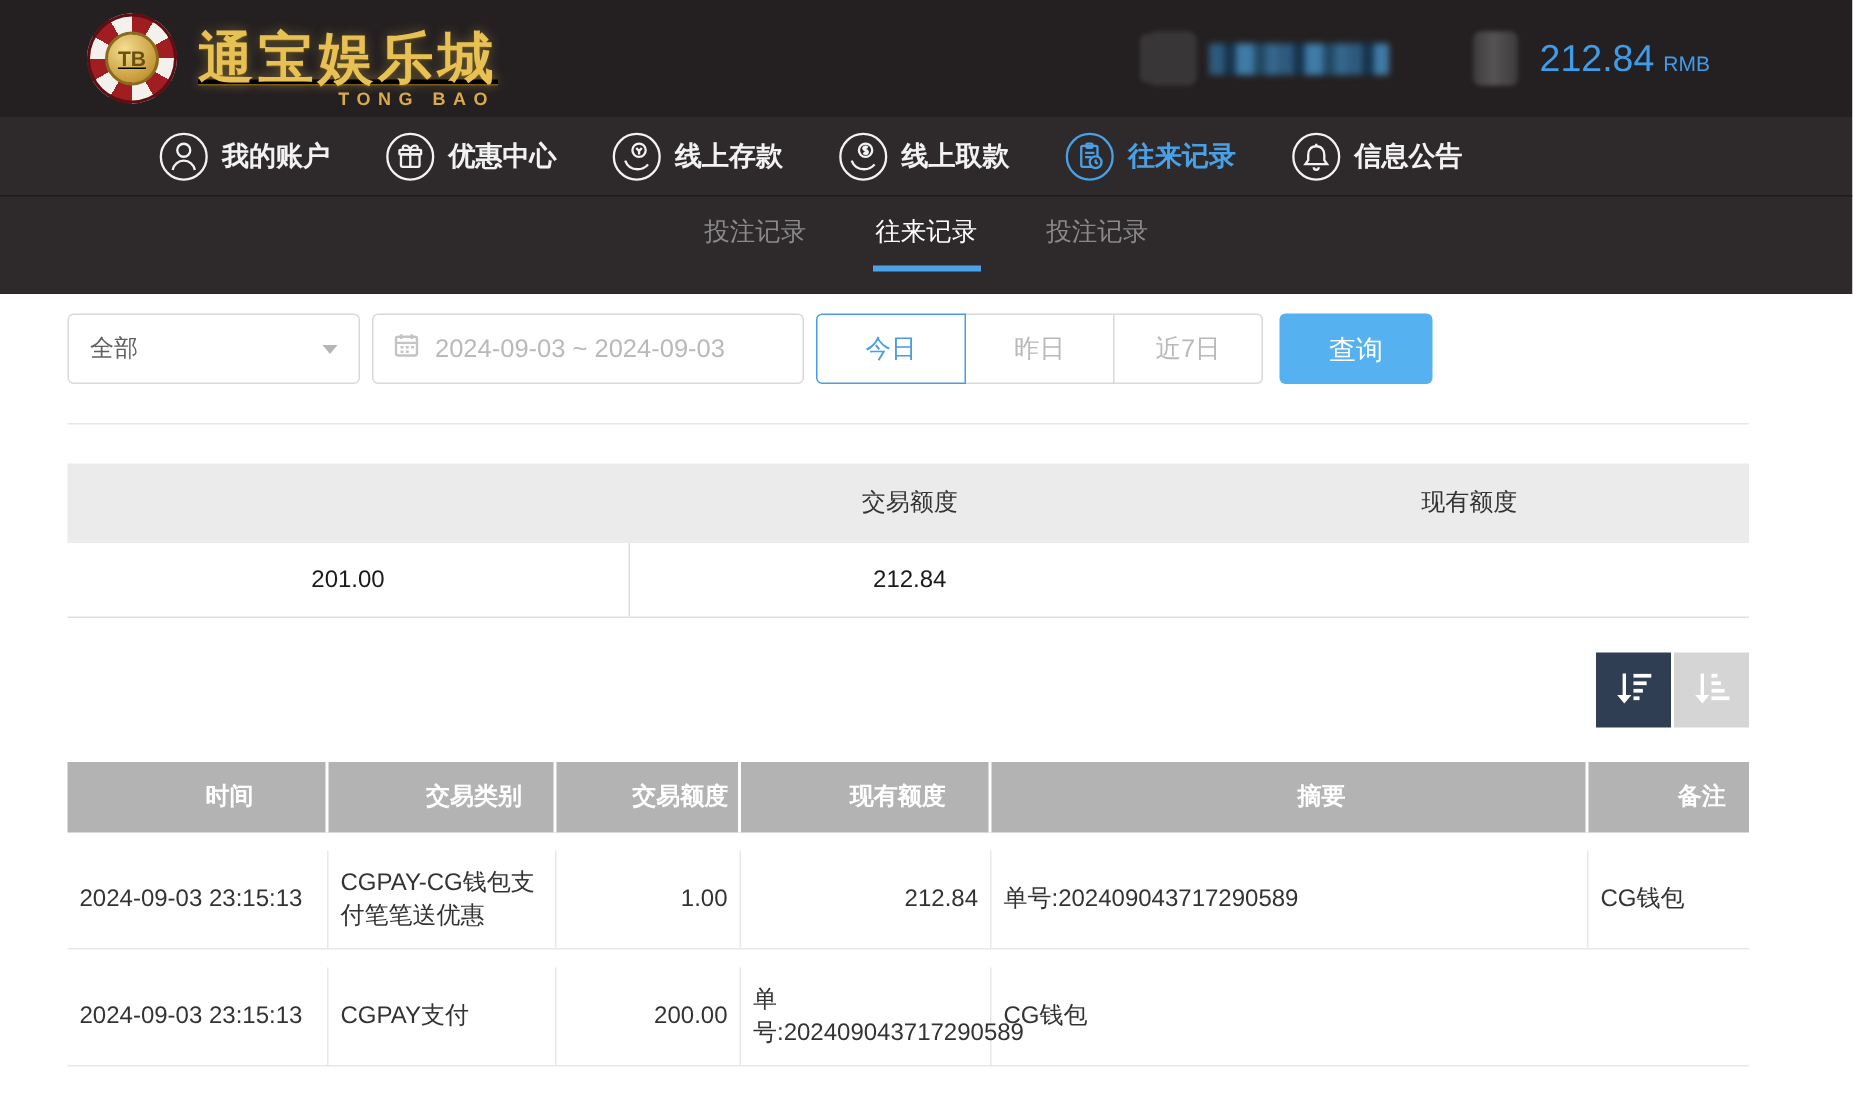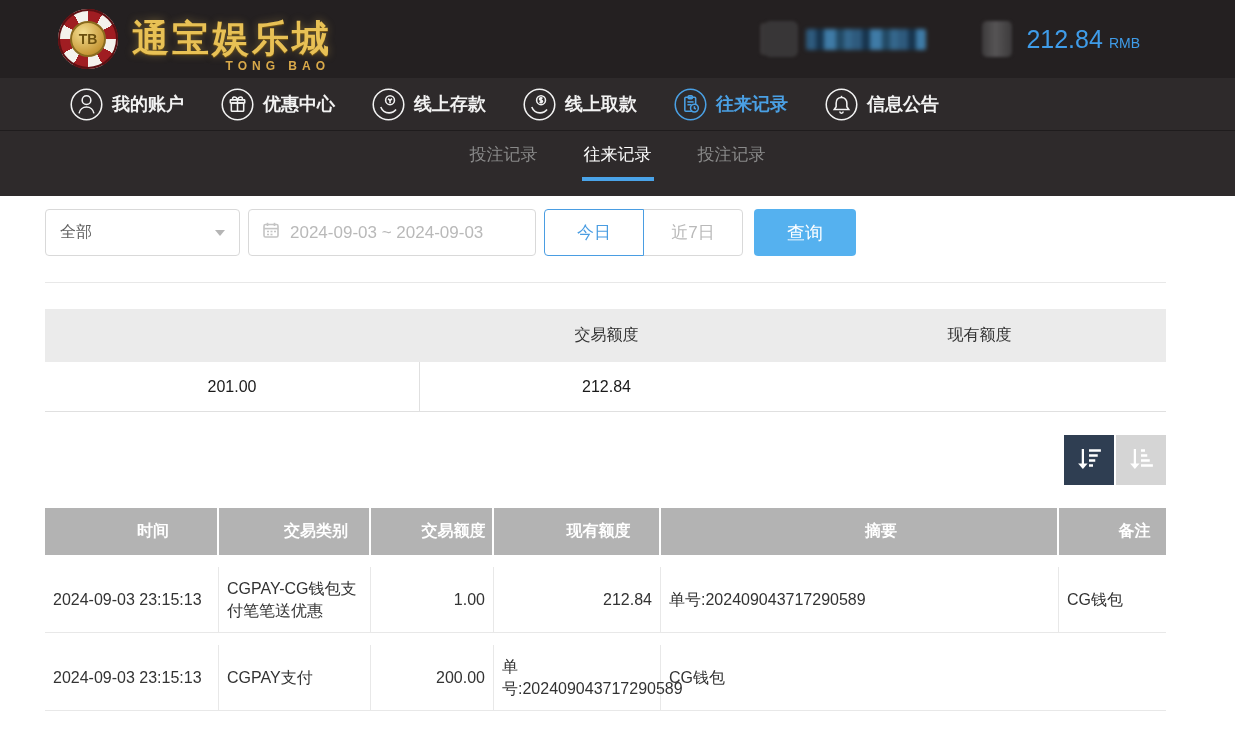--- a/index.html
+++ b/index.html
@@ -1,21 +1,21 @@
 <!DOCTYPE html>
 <html><head>
 <meta charset="utf-8">
 <style>
   * { margin:0; padding:0; box-sizing:border-box; }
   html,body { width:1235px; height:730px; background:#fff; overflow:hidden;
               font-family:"Liberation Sans","DejaVu Sans",sans-serif; }
 
   
   .top-header { height:78px; background:#242021; display:flex; align-items:center; }
-  .logo-wrap { margin-left:58px; display:flex; align-items:center; cursor:pointer; }
+  .logo-wrap { margin-left:58px; display:flex; align-items:center; cursor:pointer;text-decoration:underline; }
   .chip { width:60px; height:60px; border-radius:50%;
           background:conic-gradient(#a01d22 0 30deg,#f4f1ec 30deg 60deg,#a01d22 60deg 90deg,#f4f1ec 90deg 120deg,
             #a01d22 120deg 150deg,#f4f1ec 150deg 180deg,#a01d22 180deg 210deg,#f4f1ec 210deg 240deg,
             #a01d22 240deg 270deg,#f4f1ec 270deg 300deg,#a01d22 300deg 330deg,#f4f1ec 330deg 360deg);
           display:flex; align-items:center; justify-content:center; box-shadow:0 0 0 2px #5c1013 inset; }
   .chip-inner { width:36px; height:36px; border-radius:50%; background:radial-gradient(circle at 35% 30%,#f3dd90,#c89a39 70%,#9a7322);
           border:2px solid #8a6a1e; color:#6b500f; font-weight:bold; font-size:14px;
           display:flex; align-items:center; justify-content:center; }
   .logo-text { margin-left:14px; position:relative; }
   .logo-cn { font-size:37px; font-weight:bold; letter-spacing:3px; color:#e8c155;
@@ -29,21 +29,21 @@
                background:repeating-linear-gradient(90deg,#2e5a7d 0 10px,#17344d 10px 18px,#3f7ba6 18px 30px,#224964 30px 38px,#35678c 38px 46px);
                filter:blur(2px); }
   .wallet-blur { width:30px; height:36px; margin-left:56px; border-radius:5px;
                  background:linear-gradient(90deg,#3c3a3b,#565455 45%,#3c3a3b); filter:blur(1.5px); }
   .balance { margin-left:14px; color:#3f9ce9; display:flex; align-items:baseline; }
   .balance-amt { font-size:25px; }
   .balance-cur { font-size:14px; margin-left:6px; }
 
   
   .main-nav { height:52px; background:#2e2a2b; display:flex; align-items:center;
-              padding-left:70px; gap:37px; }
+              padding-left:106px; gap:37px; }
   .nav-item { display:flex; align-items:center; gap:9px; color:#f2f2f2; font-size:18px;
               font-weight:bold; cursor:pointer; white-space:nowrap; }
   .nav-item svg { display:block; }
   .nav-item.active { color:#4aa0e4; }
 
   
   .sub-tabs { height:66px; background:#2e2a2b; border-top:1px solid #1f1c1d;
               display:flex; justify-content:center; gap:42px; }
   .tab { height:50px; line-height:48px; font-size:17px; color:#8a8a8a; cursor:pointer;
          padding:0 2px; border-bottom:4px solid transparent; }
@@ -233,20 +233,21 @@
           <line x1="6" y1="11.5" x2="8" y2="11.5"></line>
             <line x1="9.5" y1="11.5" x2="11.5" y2="11.5"></line>
           <line x1="13" y1="11.5" x2="15" y2="11.5"></line>
             <line x1="6" y1="14.5" x2="8" y2="14.5"></line>
           <line x1="9.5" y1="14.5" x2="11.5" y2="14.5"></line>
         </svg></span>
       <span>2024-09-03 ~ 2024-09-03</span>
     </div>
     <div class="seg-group">
       <button class="seg-btn active">今日</button>
+      <button class="seg-btn">昨日</button>
       <button class="seg-btn">近7日</button>
     </div>
     <button class="search-btn">查询</button>
   </div>
 
   <div class="divider"></div>
 
   <div class="summary">
     <div class="summary-head">
       <div></div>

